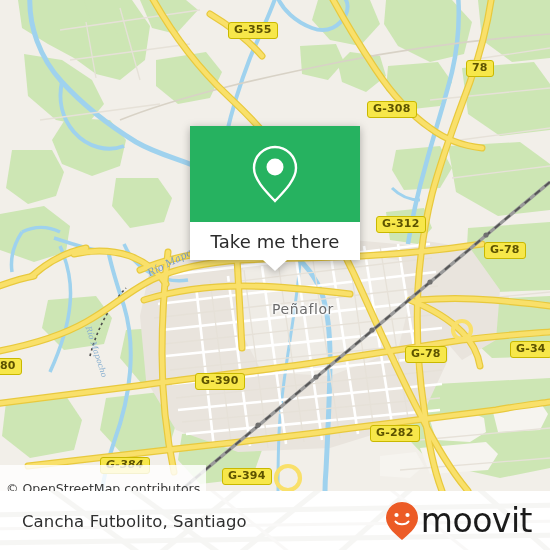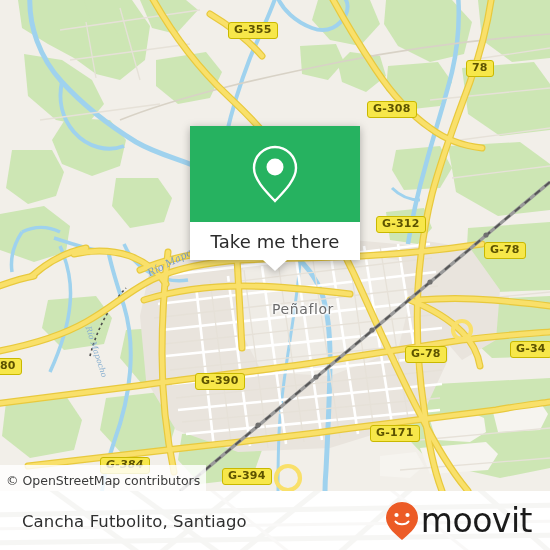--- a/index.html
+++ b/index.html
@@ -64,21 +64,21 @@
     white-space: nowrap;
   }
 
   
   #attribution {
     position: absolute;
     left: 0;
     top: 465px;
     height: 31px;
     display: flex;
-    align-items: center;
+    align-items: flex-end;
     padding: 0 6px 0 6px;
     background: rgba(255,255,255,.82);
     color: #3a3a3a;
     font-family: "DejaVu Sans", sans-serif;
     font-size: 12.5px;
     white-space: nowrap;
     z-index: 30;
   }
 
   
@@ -400,21 +400,21 @@
 
     <div class="shield" style="left:228px; top:22px;">G-355</div>
     <div class="shield" style="left:367px; top:80px;margin-top:21px;">G-308</div>
     <div class="shield" style="left:466px; top:60px;">78</div>
     <div class="shield" style="left:376px; top:216px;">G-312</div>
     <div class="shield" style="left:484px; top:242px;">G-78</div>
     <div class="shield" style="left:510px; top:341px;">G-34</div>
     <div class="shield" style="left:405px; top:346px;">G-78</div>
     <div class="shield" style="left:-6px; top:358px;">80</div>
     <div class="shield" style="left:195px; top:373px;">G-390</div>
-    <div class="shield" style="left:370px; top:425px;">G-171</div>
+    <div class="shield" style="left:370px; top:425px;">G-282</div>
     <div class="shield" style="left:100px; top:457px;font-style:italic;">G-384</div>
     <div class="shield" style="left:222px; top:468px;">G-394</div>
 
     <div id="attribution">
       <span>© OpenStreetMap contributors</span>
     </div>
 
     <div id="popup">
       <div id="popup-top">
         <svg width="54" height="62" viewBox="0 0 54 62">

